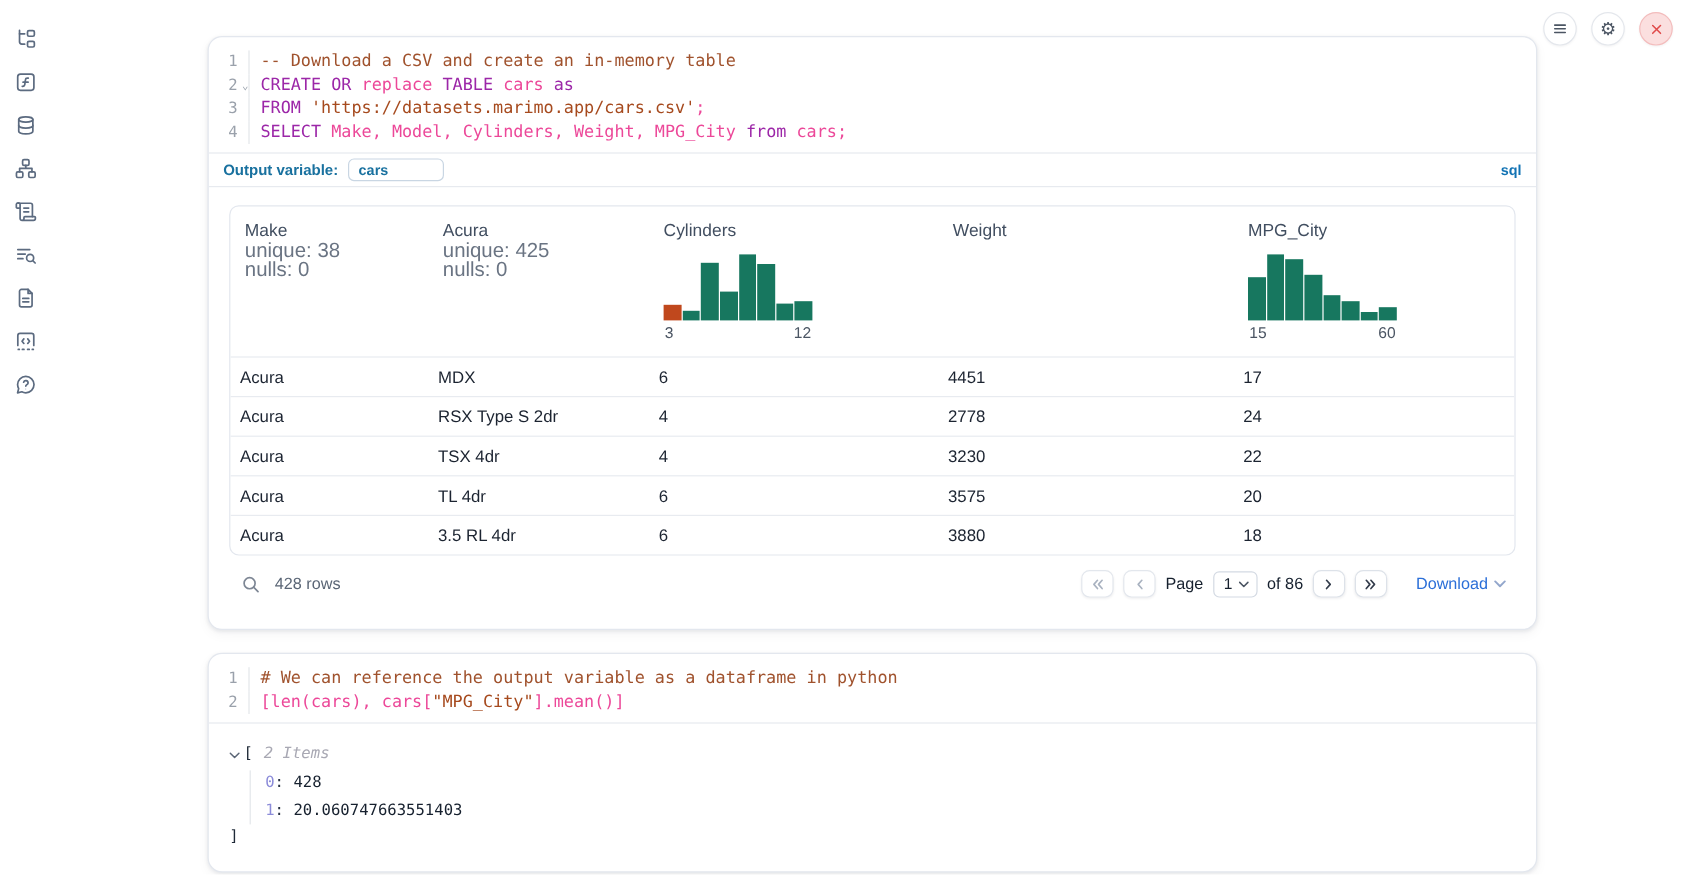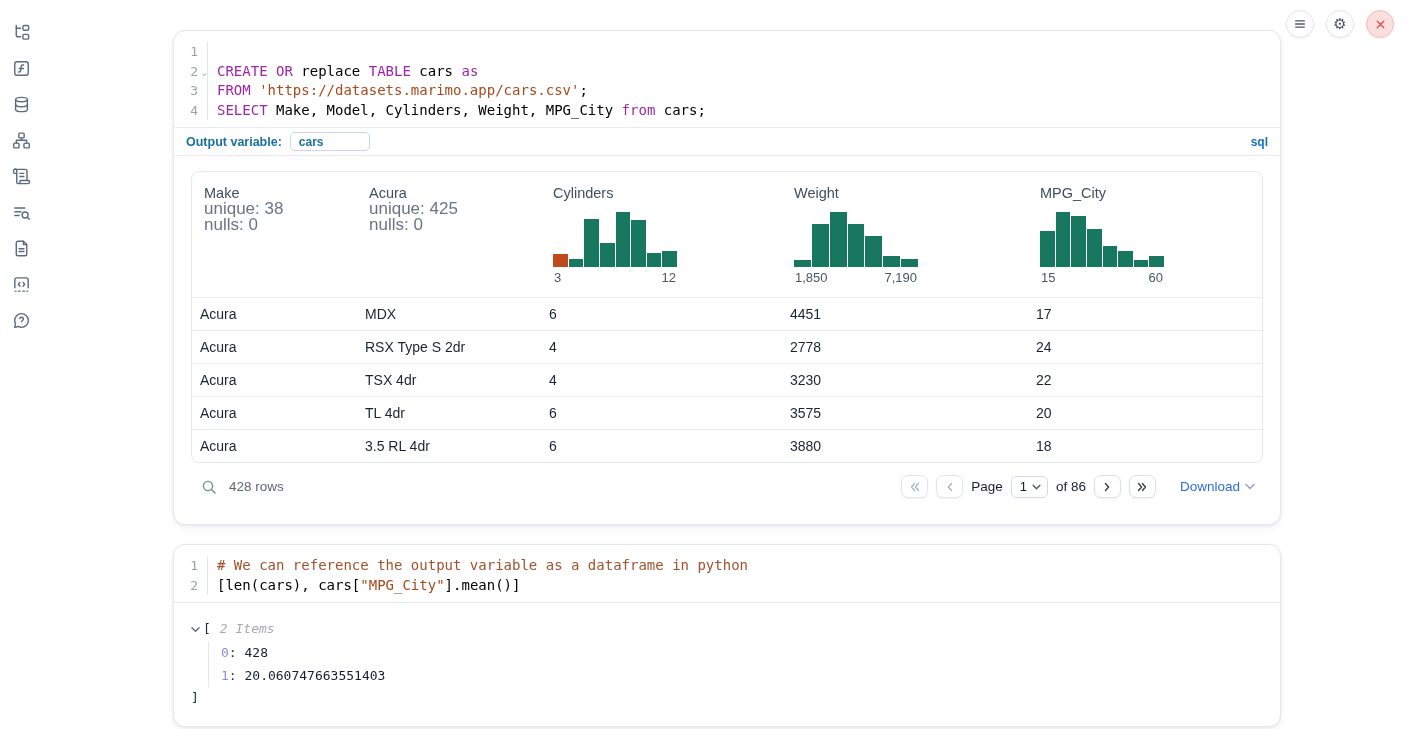--- a/index.html
+++ b/index.html
@@ -23,21 +23,21 @@
   .card { background:#fff; border:1px solid #e3e7ee; border-radius:12px;
     box-shadow:0 1px 3px rgba(15,23,42,.07), 0 4px 10px rgba(15,23,42,.04); overflow:hidden; }
   .card + .card { margin-top:19px; }
 
   .code-area { padding:11px 0 7px 0; }
   .code-line { display:flex; line-height:19.5px; font-family:"DejaVu Sans Mono", monospace; font-size:14px; }
   .gutter { position:relative; flex:0 0 34px; text-align:right; padding-right:9px; border-right:1px solid #e3e6ea;
     color:#9aa1ab; font-size:13px; font-family:"DejaVu Sans Mono", monospace; }
   .fold { position:absolute; right:0px; top:6px; font-size:9px; color:#9aa3ad; line-height:1; cursor:pointer; }
   .codetext { padding-left:9px; white-space:pre; color:#1a1a1a; }
-  .tok-pl  { color:#000000; }
+  .tok-pl  { color:#ec4899; }
   .tok-kw  { color:#9c27a8; }
   .tok-com { color:#a0522d; }
   .tok-str { color:#a64a1e; }
 
   .divider { border-top:1px solid #e7eaef; }
 
   
   .outvar-row { display:flex; align-items:center; padding:4px 12px; height:27px; }
   .outvar-label { font-size:12.5px; font-weight:bold; color:#19719f; }
   .outvar-input { width:80px; height:19px; margin-left:8px; border:1px solid #c9d6e3; border-radius:5px;
@@ -179,20 +179,21 @@
         </svg>
     </div>
   </div>
 
   <div class="main">
 
     <div class="card">
       <div class="code-area">
           <div class="code-line">
             <div class="gutter"><span class="lnum">1</span></div>
+            <div class="codetext"><span class="tok-com">-- Download a CSV and create an in-memory table</span></div>
           </div>
           <div class="code-line">
             <div class="gutter"><span class="lnum">2</span><span class="fold">⌄</span></div>
             <div class="codetext"><span class="tok-kw">CREATE OR</span><span class="tok-pl"> replace </span><span class="tok-kw">TABLE</span><span class="tok-pl"> cars </span><span class="tok-kw">as</span></div>
           </div>
           <div class="code-line">
             <div class="gutter"><span class="lnum">3</span></div>
             <div class="codetext"><span class="tok-kw">FROM</span><span class="tok-pl"> </span><span class="tok-str">'https://datasets.marimo.app/cars.csv'</span><span class="tok-pl">;</span></div>
           </div>
           <div class="code-line">
@@ -235,35 +236,20 @@
                     <div class="bar" style="height: 30%;"></div>
                   </div>
                   <div class="hist-labels">
                     <span>3</span>
                     <span>12</span>
                   </div>
                 </div>
               </div>
               <div class="th">
                 <div class="th-name">Weight</div>
-                <div class="hist">
-                  <div class="hist-bars">
-                    <div class="bar" style="height: 12%;"></div>
-                    <div class="bar" style="height: 78%;"></div>
-                    <div class="bar" style="height: 100%;"></div>
-                    <div class="bar" style="height: 78%;"></div>
-                    <div class="bar" style="height: 56%;"></div>
-                    <div class="bar" style="height: 20%;"></div>
-                    <div class="bar" style="height: 15%;"></div>
-                  </div>
-                  <div class="hist-labels">
-                    <span>1,850</span>
-                    <span>7,190</span>
-                  </div>
-                </div>
               </div>
               <div class="th">
                 <div class="th-name">MPG_City</div>
                 <div class="hist">
                   <div class="hist-bars">
                     <div class="bar" style="height: 66%;"></div>
                     <div class="bar" style="height: 100%;"></div>
                     <div class="bar" style="height: 93%;"></div>
                     <div class="bar" style="height: 70%;"></div>
                     <div class="bar" style="height: 39%;"></div>

